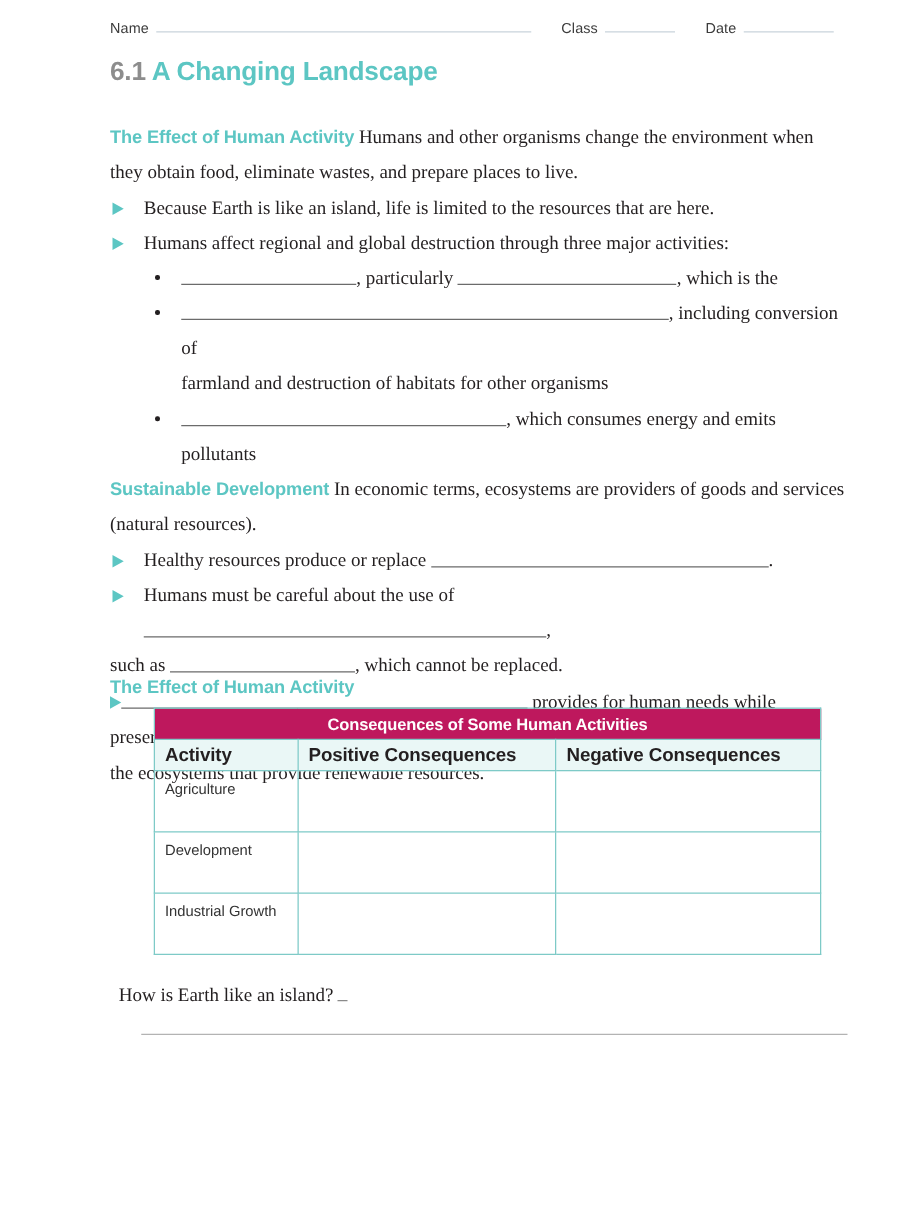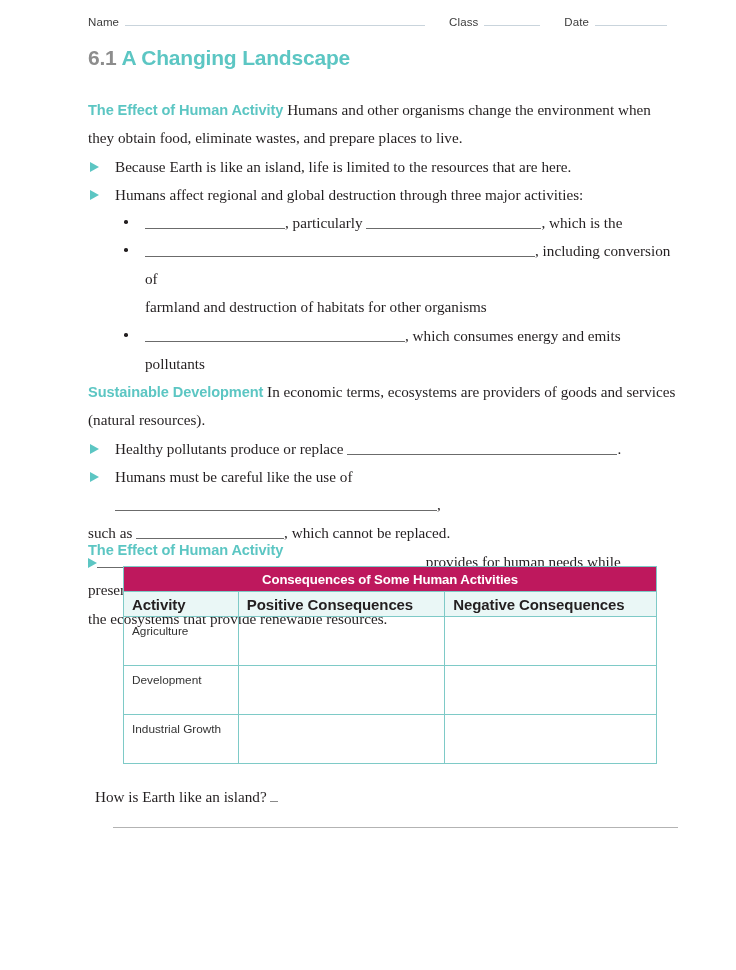--- a/index.html
+++ b/index.html
@@ -274,25 +274,25 @@
     </div>
     <div class="para indent-follow">farmland and destruction of habitats for other organisms</div>
 
     <div class="dot-row">
       <span class="dot"></span><span class="blank b-d"></span><span>, which consumes energy and emits pollutants</span>
     </div>
 
     <p class="para"><span class="runhead">Sustainable Development</span><span> In economic terms, ecosystems are providers of goods and services (natural resources).</span></p>
 
     <div class="tri-row">
-      <span class="tri"></span><span>Healthy pollutants produce or replace </span><span class="blank b-e"></span><span>.</span>
+      <span class="tri"></span><span>Healthy resources produce or replace </span><span class="blank b-e"></span><span>.</span>
     </div>
 
     <div class="tri-row">
-      <span class="tri"></span><span>Humans must be careful like the use of </span><span class="blank b-f"></span><span>,</span>
+      <span class="tri"></span><span>Humans must be careful about the use of </span><span class="blank b-f"></span><span>,</span>
     </div>
     <div class="para flush"><span>such as </span><span class="blank b-g"></span><span>, which cannot be replaced.</span></div>
 
     <div class="para flush"><span class="tri-inline"></span><span class="blank b-h"></span><span> provides for human needs while preserving</span></div>
     <div class="para flush">the ecosystems that provide renewable resources.</div>
 
   </div>
 
   <div class="tbl-head">The Effect of Human Activity</div>
 

